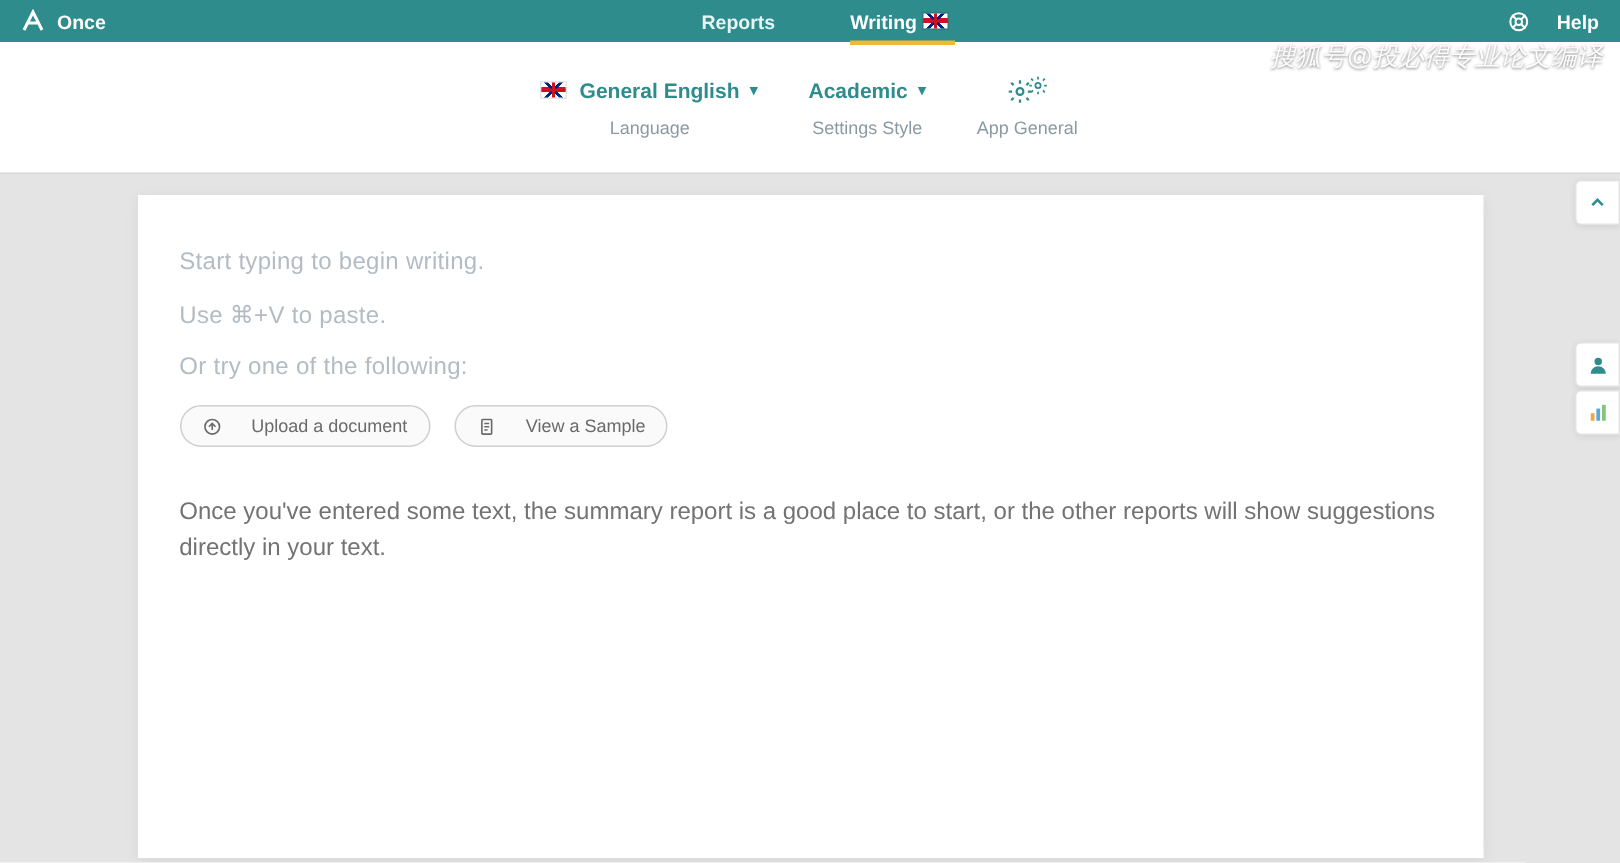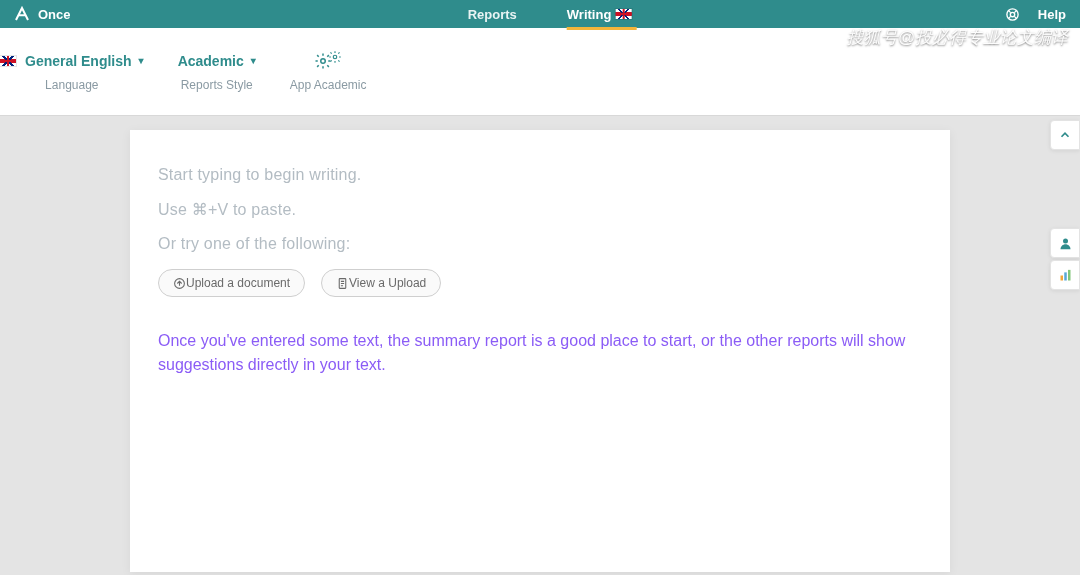--- a/index.html
+++ b/index.html
@@ -41,43 +41,43 @@
      linear-gradient(#ce1124,#ce1124) center/100% 2px no-repeat,
      linear-gradient(#ce1124,#ce1124) center/2px 100% no-repeat,
      linear-gradient(45deg, transparent 45%, #00247d 45% 55%, transparent 55%),
      linear-gradient(-45deg, transparent 45%, #00247d 45% 55%, transparent 55%);
   }
 
   .subbar {
     background: #fff;
     height: 88px;
     border-bottom: 1px solid #d8d8d8;
-    display: flex; align-items: center; gap: 34px;
+    display: flex; justify-content: center; align-items: center; gap: 34px;
   }
   .sub-item { text-align: center; cursor: pointer; }
   .sub-title { color: #2f8c8c; font-weight: 700; font-size: 14px; display: inline-flex; align-items: center; gap: 4px; }
   .sub-caret { color: #2f8c8c; font-size: 10px; margin-left: 3px; }
   .sub-caption { color: #8a9aa3; font-size: 12px; margin-top: 8px; }
   .sub-icons { display: flex; align-items: center; gap: -4px; margin-bottom: 2px; justify-content: center; }
 
   .stage { padding: 14px 0 0 0; display: flex; justify-content: center; position: relative; }
   .paper {
-    width: 820px; min-height: 442px; background: #fff;
+    width: 897px; min-height: 442px; background: #fff;
     box-shadow: 0 2px 10px rgba(0,0,0,.06);
     padding: 36px 28px 28px 28px;
   }
   .ph-line { color: #b3bcc3; font-size: 16px; margin-bottom: 16px; letter-spacing: .2px; }
   .pill-row { display: flex; gap: 16px; margin: 6px 0 32px 0; }
   .pill {
     border: 1px solid #cfcfcf; border-radius: 18px; background: #fafafa;
-    padding: 6px 14px; font-size: 12px; color: #6a6a6a; display: inline-flex; align-items: center; gap: 0;
+    padding: 6px 14px; font-size: 12px; color: #6a6a6a; display: inline-flex; align-items: center; gap: 20px;
     cursor: pointer;
   }
   .pill svg { width: 13px; height: 13px; }
-  .desc { color: #8b5cf6; font-size: 16px; line-height: 1.5; }
+  .desc { color: #737373; font-size: 16px; line-height: 1.5; }
 
   .side-chip {
     position: absolute; right: 0; background: #fff; border: 1px solid #e3e3e3;
     width: 30px; height: 30px; display:flex; align-items:center; justify-content:center;
     border-radius: 4px 0 0 4px; box-shadow: 0 1px 4px rgba(0,0,0,.08); cursor: pointer;
   }
   .side-chevron { top: 120px; }
   .side-user { top: 228px; }
   .side-stats { top: 260px; }
 
@@ -123,34 +123,34 @@
       <span>General English</span>
       <span class="sub-caret">▾</span>
     </div>
     <div class="sub-caption">Language</div>
   </div>
   <div class="sub-item">
     <div class="sub-title">
       <span>Academic</span>
       <span class="sub-caret">▾</span>
     </div>
-    <div class="sub-caption">Reports Style</div>
+    <div class="sub-caption">Settings Style</div>
   </div>
   <div class="sub-item">
     <div class="sub-icons">
       <svg width="18" height="18" viewBox="0 0 24 24" fill="none" stroke="#2f8c8c" stroke-width="2">
           <circle cx="12" cy="12" r="3"></circle>
           <path d="M12 2v3M12 19v3M4.2 4.2l2.1 2.1M17.7 17.7l2.1 2.1M2 12h3M19 12h3M4.2 19.8l2.1-2.1M17.7 6.3l2.1-2.1"></path>
         </svg>
       <svg width="14" height="14" viewBox="0 0 24 24" fill="none" stroke="#2f8c8c" stroke-width="2" style="margin-left:-4px;margin-top:-8px">
           <circle cx="12" cy="12" r="3"></circle>
           <path d="M12 2v3M12 19v3M4.2 4.2l2.1 2.1M17.7 17.7l2.1 2.1M2 12h3M19 12h3M4.2 19.8l2.1-2.1M17.7 6.3l2.1-2.1"></path>
         </svg>
     </div>
-    <div class="sub-caption">App Academic</div>
+    <div class="sub-caption">App General</div>
   </div>
 </div>
 
 <div class="stage">
   <div class="paper">
     <div class="ph-line">Start typing to begin writing.</div>
     <div class="ph-line">Use ⌘+V to paste.</div>
     <div class="ph-line">Or try one of the following:</div>
     <div class="pill-row">
       <div class="pill">
@@ -158,21 +158,21 @@
             <circle cx="12" cy="12" r="9"></circle>
             <path d="M12 16V8M8 12l4-4 4 4"></path>
           </svg>
         <span>Upload a document</span>
       </div>
       <div class="pill">
         <svg viewBox="0 0 24 24" fill="none" stroke="#6a6a6a" stroke-width="2">
             <rect x="6" y="3" width="12" height="18" rx="1"></rect>
             <path d="M9 8h6M9 12h6M9 16h4"></path>
           </svg>
-        <span>View a Upload</span>
+        <span>View a Sample</span>
       </div>
     </div>
     <div class="desc">Once you've entered some text, the summary report is a good place to start, or the other reports will show suggestions directly in your text.</div>
   </div>
 </div>
 
 <div class="side-chip side-chevron">
   <svg width="14" height="14" viewBox="0 0 24 24" fill="none" stroke="#2f8c8c" stroke-width="3">
       <path d="M6 15l6-6 6 6"></path>
     </svg>

